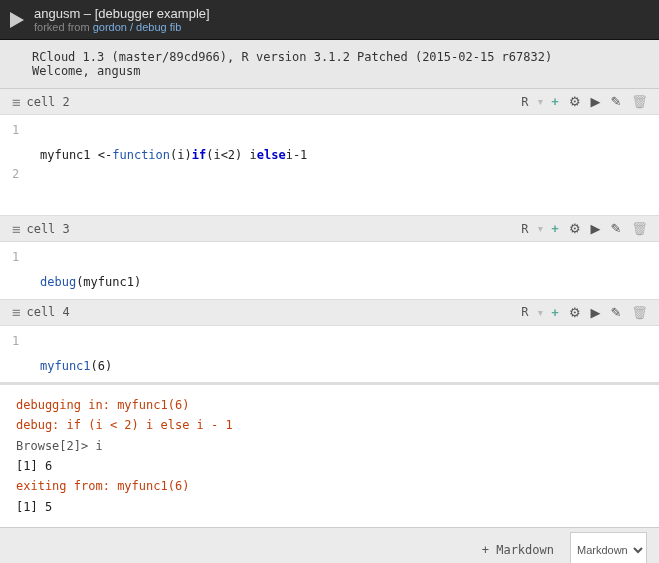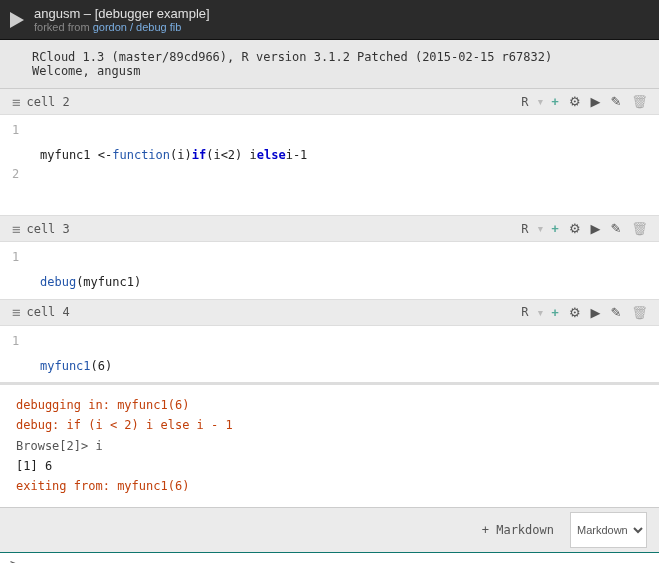--- a/index.html
+++ b/index.html
@@ -319,20 +319,21 @@
       </div>
     </div>
   </div>
 
   <div id="output-area">
     <div class="out-blue">debugging in: myfunc1(6)</div>
     <div class="out-blue">debug: if (i &lt; 2) i else i - 1</div>
     <div class="out-gray">Browse[2]&gt; i</div>
     <div class="out-black">[1] 6</div>
     <div class="out-blue">exiting from: myfunc1(6)</div>
+    <div class="out-black">[1] 5</div>
   </div>
 
   <div id="markdown-bar">
     <span>+ Markdown</span>
     <select>
       <option>Markdown</option>
     </select>
   </div>
 
   <div id="input-row">

